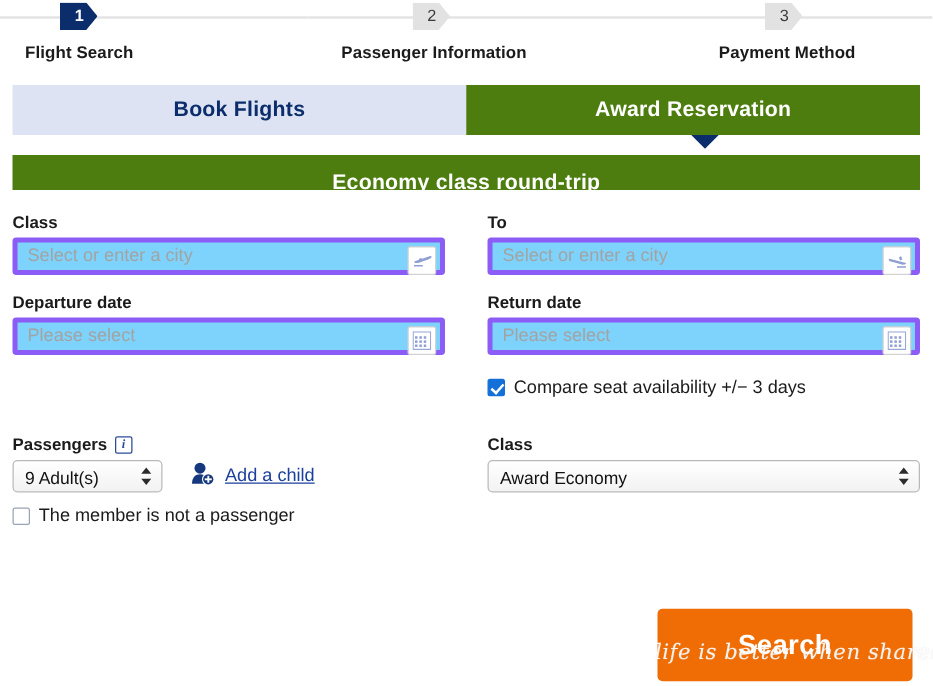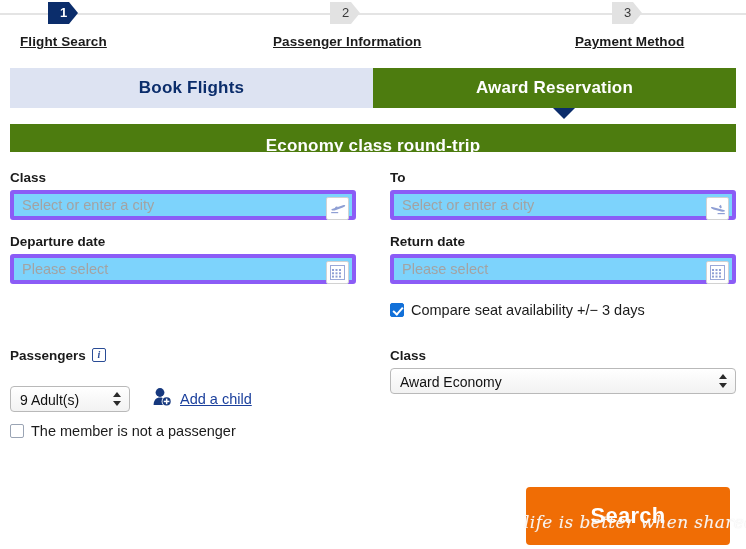--- a/index.html
+++ b/index.html
@@ -58,21 +58,20 @@
     background: #e2e2e2;
     color: #3a3a3a;
     font-weight: normal;
   }
   .step-label {
     margin-top: 7px;
     font-size: 13.5px;
     font-weight: bold;
     color: #1b1b1b;
     letter-spacing: 0.1px;
-    text-decoration: underline;
   }
   #step-0 { left: 0; }
   #step-0 .step-badge { left: 48px; }
   #step-0 .step-label { padding-left: 20px; }
   #step-1 { left: 246px; }
   #step-1 .step-badge { left: 84px; }
   #step-1 .step-label { padding-left: 27px; }
   #step-2 { left: 492px; width: 254px; }
   #step-2 .step-badge { left: 120px; }
   #step-2 .step-label { padding-left: 83px; }
@@ -207,22 +206,22 @@
     margin: 28px 10px 0 10px;
     width: 726px;
     display: flex;
   }
   .lower-left { width: 363px; }
   .lower-right { width: 363px; }
   .lower-right .col-inner { margin-left: 17px; }
 
   .pax-label-row {
     display: flex;
-    align-items: flex-start;
-    margin-bottom: 23px;
+    align-items: flex-end;
+    margin-bottom: 5px;
   }
   .pax-label {
     font-size: 13.5px;
     font-weight: bold;
     color: #1b1b1b;
   }
   .info-icon {
     margin-left: 6px;
     width: 14px; height: 14px;
     border: 1px solid #2a4c96;

